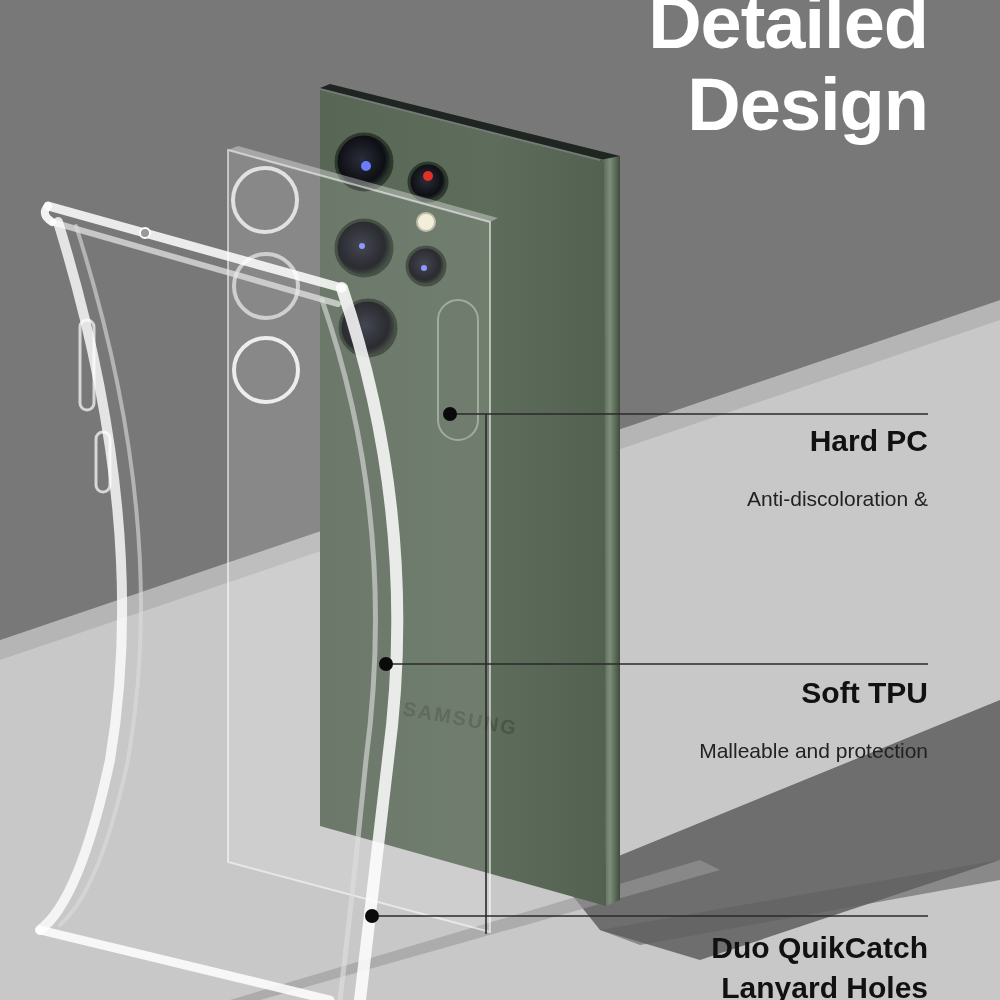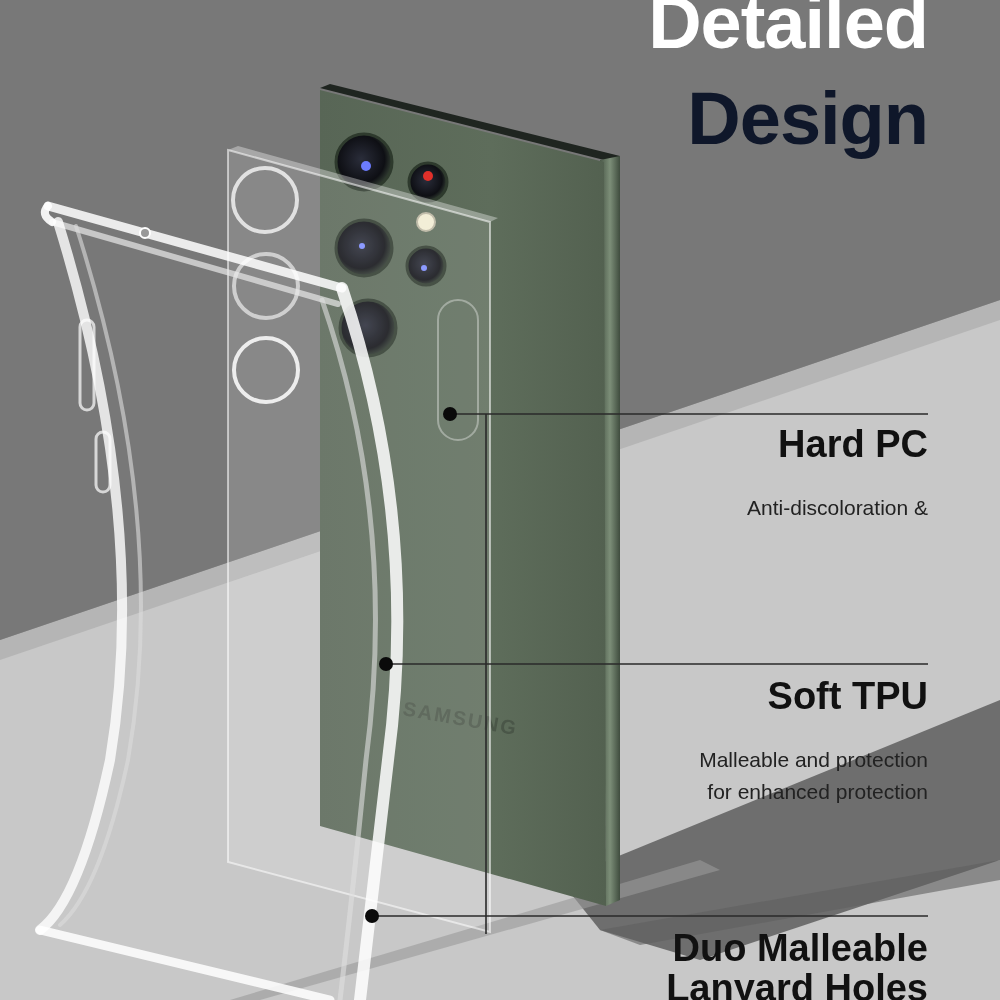--- a/index.html
+++ b/index.html
@@ -3,24 +3,24 @@
   <meta charset="utf-8">
   <style>
     html, body { margin:0; padding:0; }
     body { width:1000px; height:1000px; overflow:hidden; background:#7a7a7a; position:relative;
            font-family:"Liberation Sans", "DejaVu Sans", sans-serif; }
     .stage { position:absolute; inset:0; overflow:hidden; }
     svg.scene { position:absolute; left:0; top:0; width:1000px; height:1000px; }
 
     .headline { position:absolute; right:72px; text-align:right; font-weight:700; letter-spacing:-1px; line-height:1; }
     .headline.l1 { top:-14px; font-size:74px; color:#ffffff; }
-    .headline.l2 { top:82px; font-size:74px; color:#0f172a; }
+    .headline.l2 { top:68px; font-size:74px; color:#ffffff; }
 
     .feature { position:absolute; right:72px; text-align:right; color:#1a1a1a; }
-    .feature .title { font-size:38px; font-weight:700; line-height:1.1; color:#111; }
+    .feature .title { font-size:30px; font-weight:700; line-height:1.1; color:#111; }
     .feature .desc { font-size:21px; line-height:32px; color:#222; margin-top:26px; }
     .f1 { top:424px; }
     .f2 { top:676px; }
     .f3 { top:928px; }
     .f3 .title { line-height:40px; }
   </style>
 </head>
 <body>
 
 <div class="stage">
@@ -123,21 +123,20 @@
     <div class="title">Hard PC</div>
     <div class="desc">
       <div>Anti-discoloration &amp;</div>
     </div>
   </div>
 
   <div class="feature f2">
     <div class="title">Soft TPU</div>
     <div class="desc">
       <div>Malleable and protection</div>
-      <div>for enhanced protection</div>
     </div>
   </div>
 
   <div class="feature f3">
-    <div class="title">Duo Malleable</div>
+    <div class="title">Duo QuikCatch</div>
     <div class="title">Lanyard Holes</div>
   </div>
 </div>
 
 </body></html>

